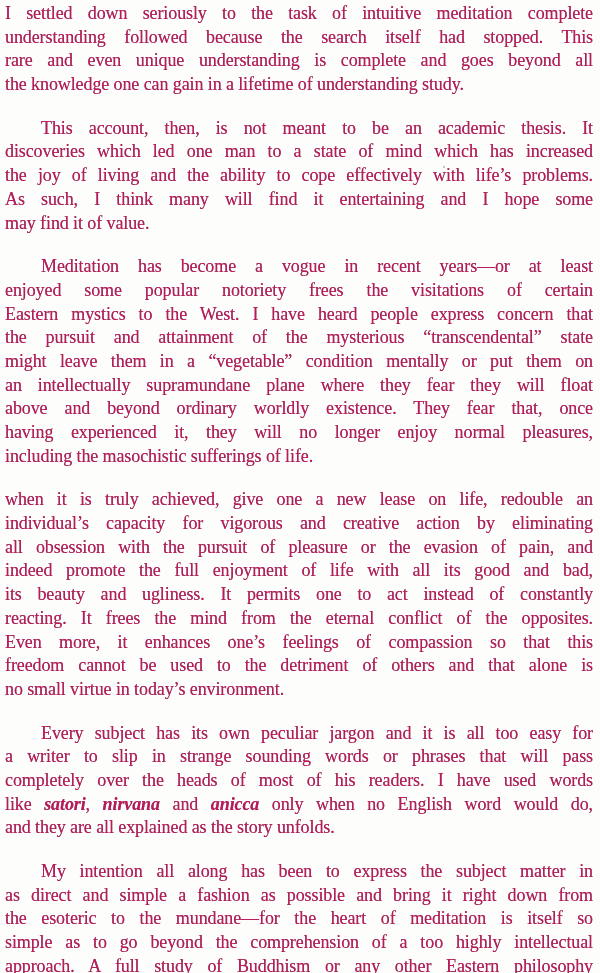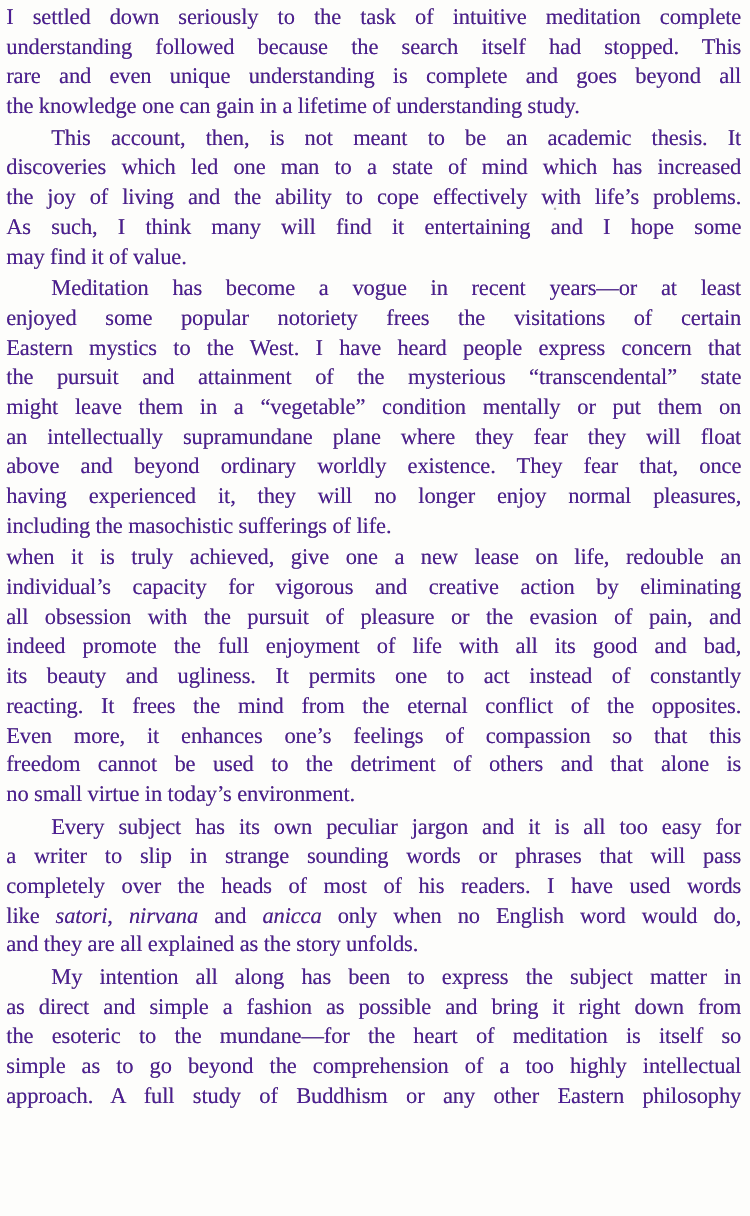--- a/index.html
+++ b/index.html
@@ -12,44 +12,45 @@
     overflow: hidden;
     background: #fdfdfb;
   }
   .page {
     box-sizing: border-box;
     width: 600px;
     height: 973px;
     padding: 2px 7px 0 5px;
     font-family: "Liberation Serif", "DejaVu Serif", serif;
     font-size: 18px;
-    color: #4c1d95;
+    color: #be185d;
     letter-spacing: -0.1px;
     text-shadow: 0 0 0.5px rgba(24, 20, 15, 0.55);
     position: relative;
   }
   .para + .para {
-    margin-top: 2px;
+    margin-top: 20px;
   }
   .line {
     height: 23.7px;
     line-height: 23.7px;
     text-align: justify;
     text-align-last: justify;
     overflow: hidden;
     white-space: normal;
   }
   .line.endline {
     text-align-last: left;
   }
   .line.indent {
     text-indent: 36px;
   }
   .it {
     font-style: italic;
+    font-weight: bold;
   }
   .speck {
     position: absolute;
     border-radius: 50%;
     background: rgba(40, 35, 30, 0.35);
     pointer-events: none;
   }
 </style>
 </head>
 <body>

